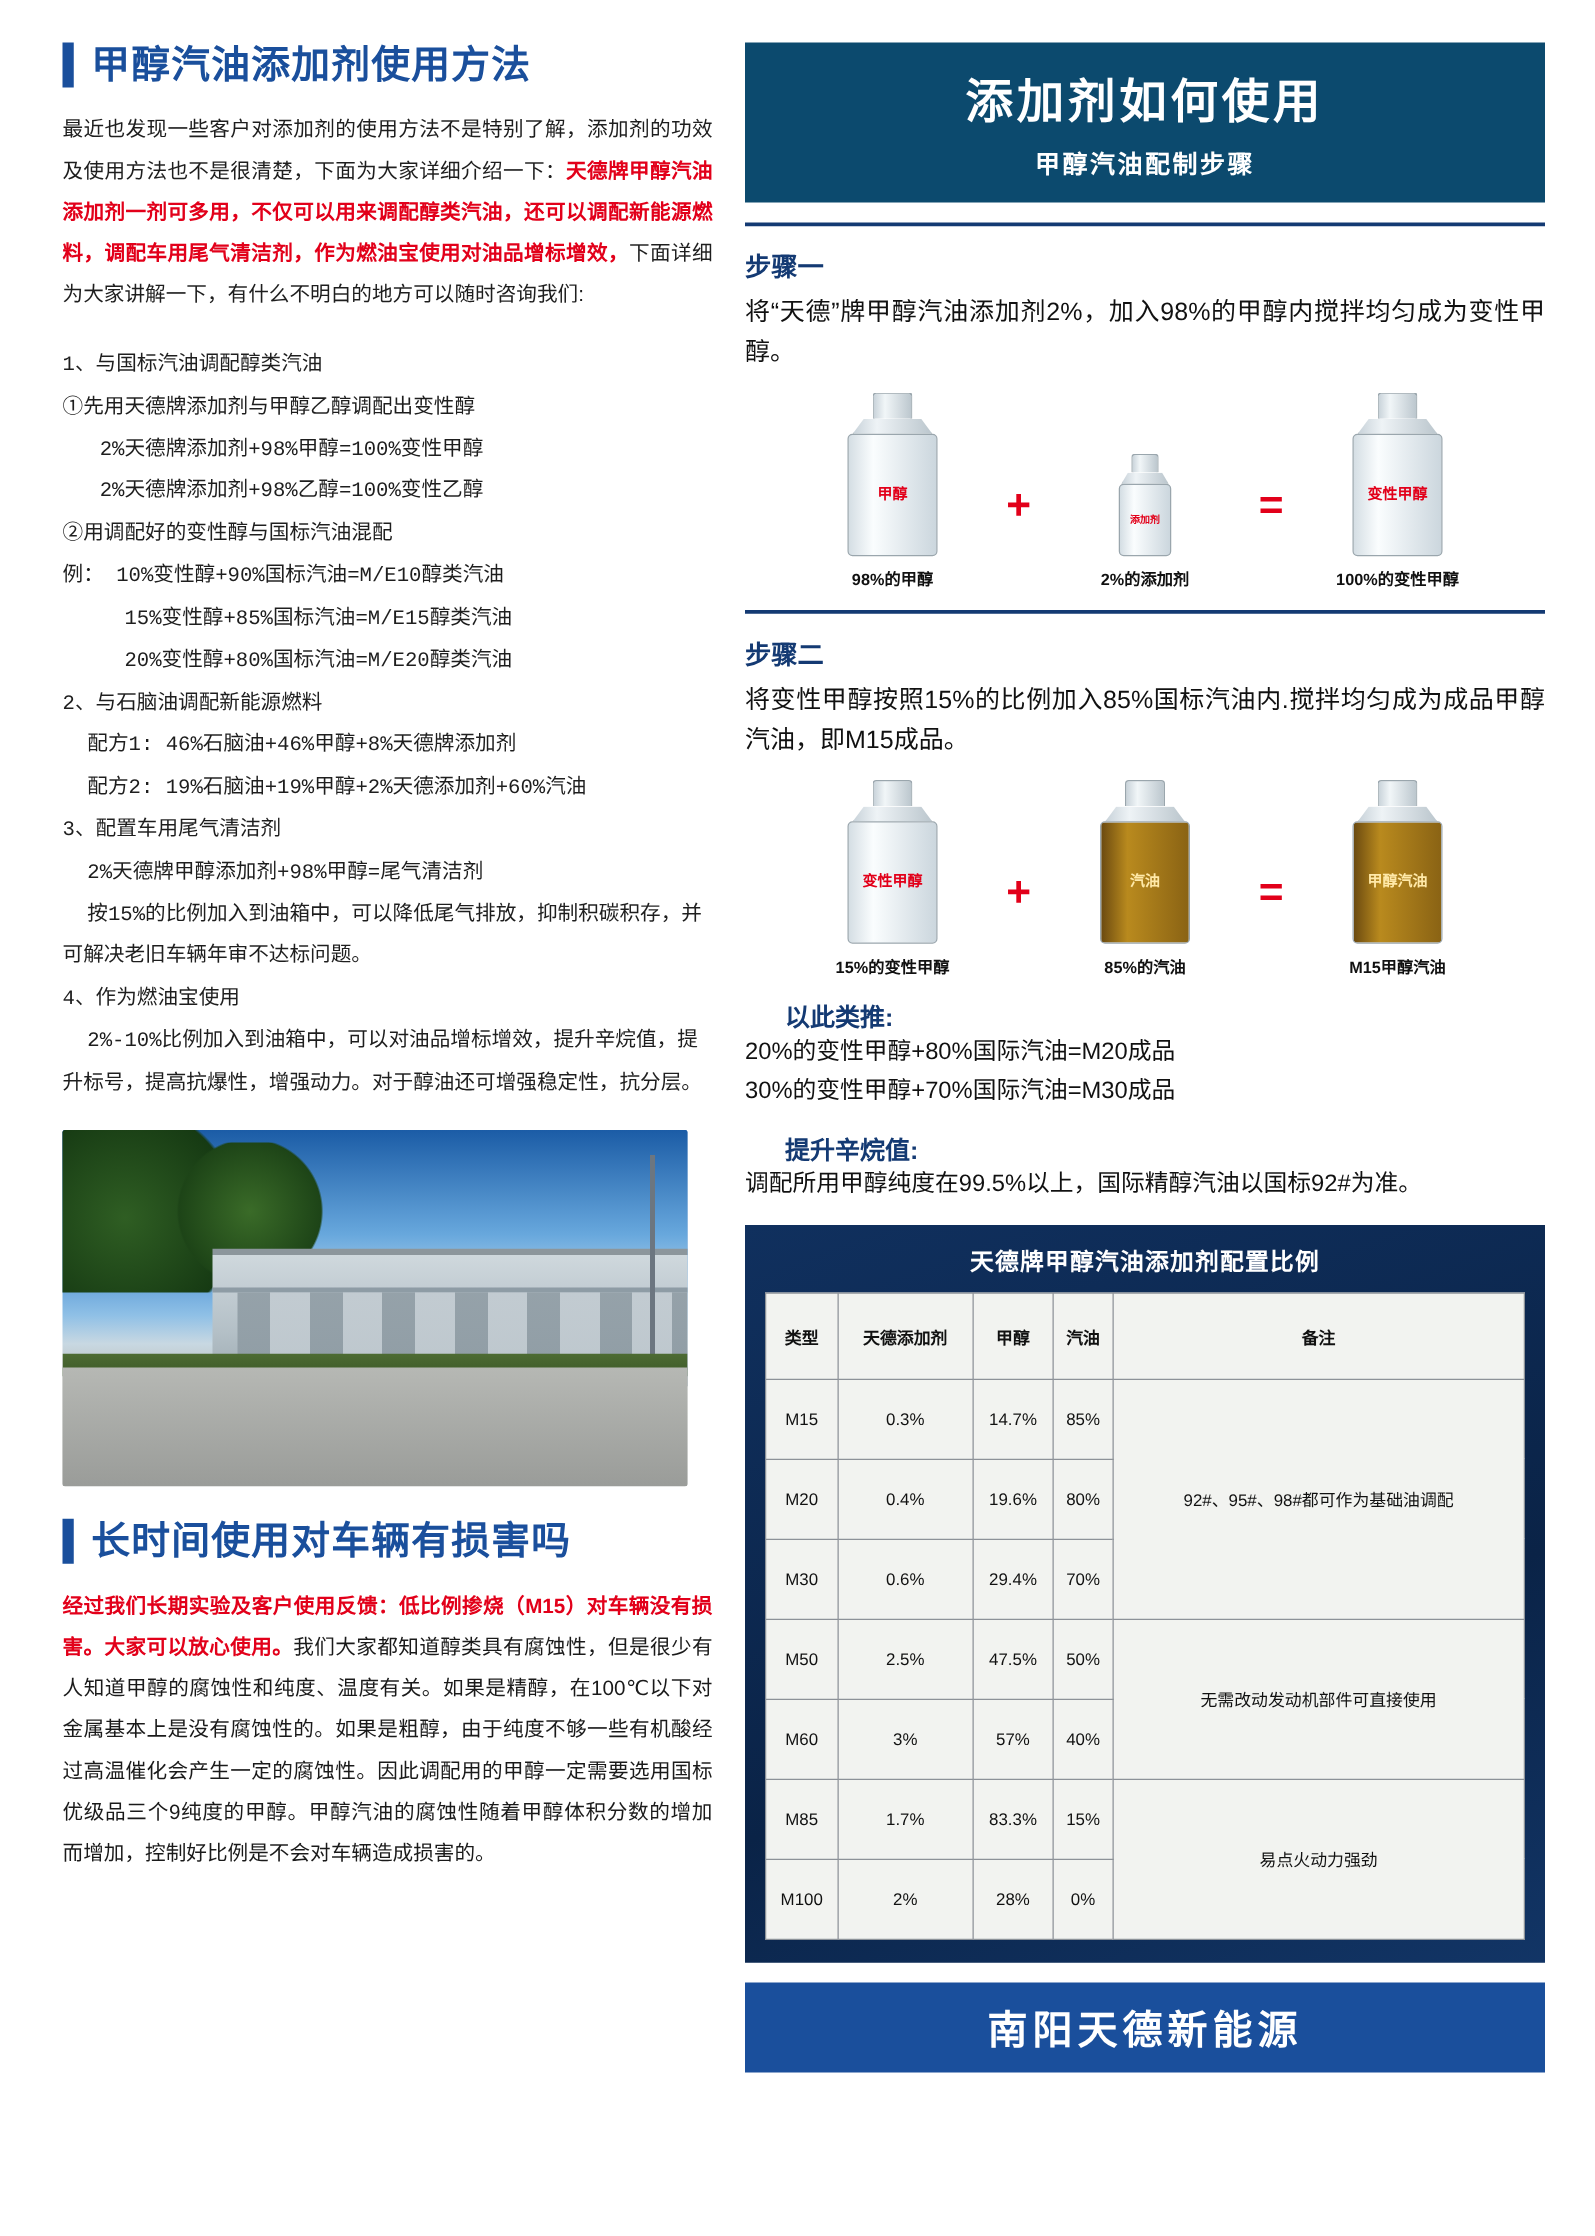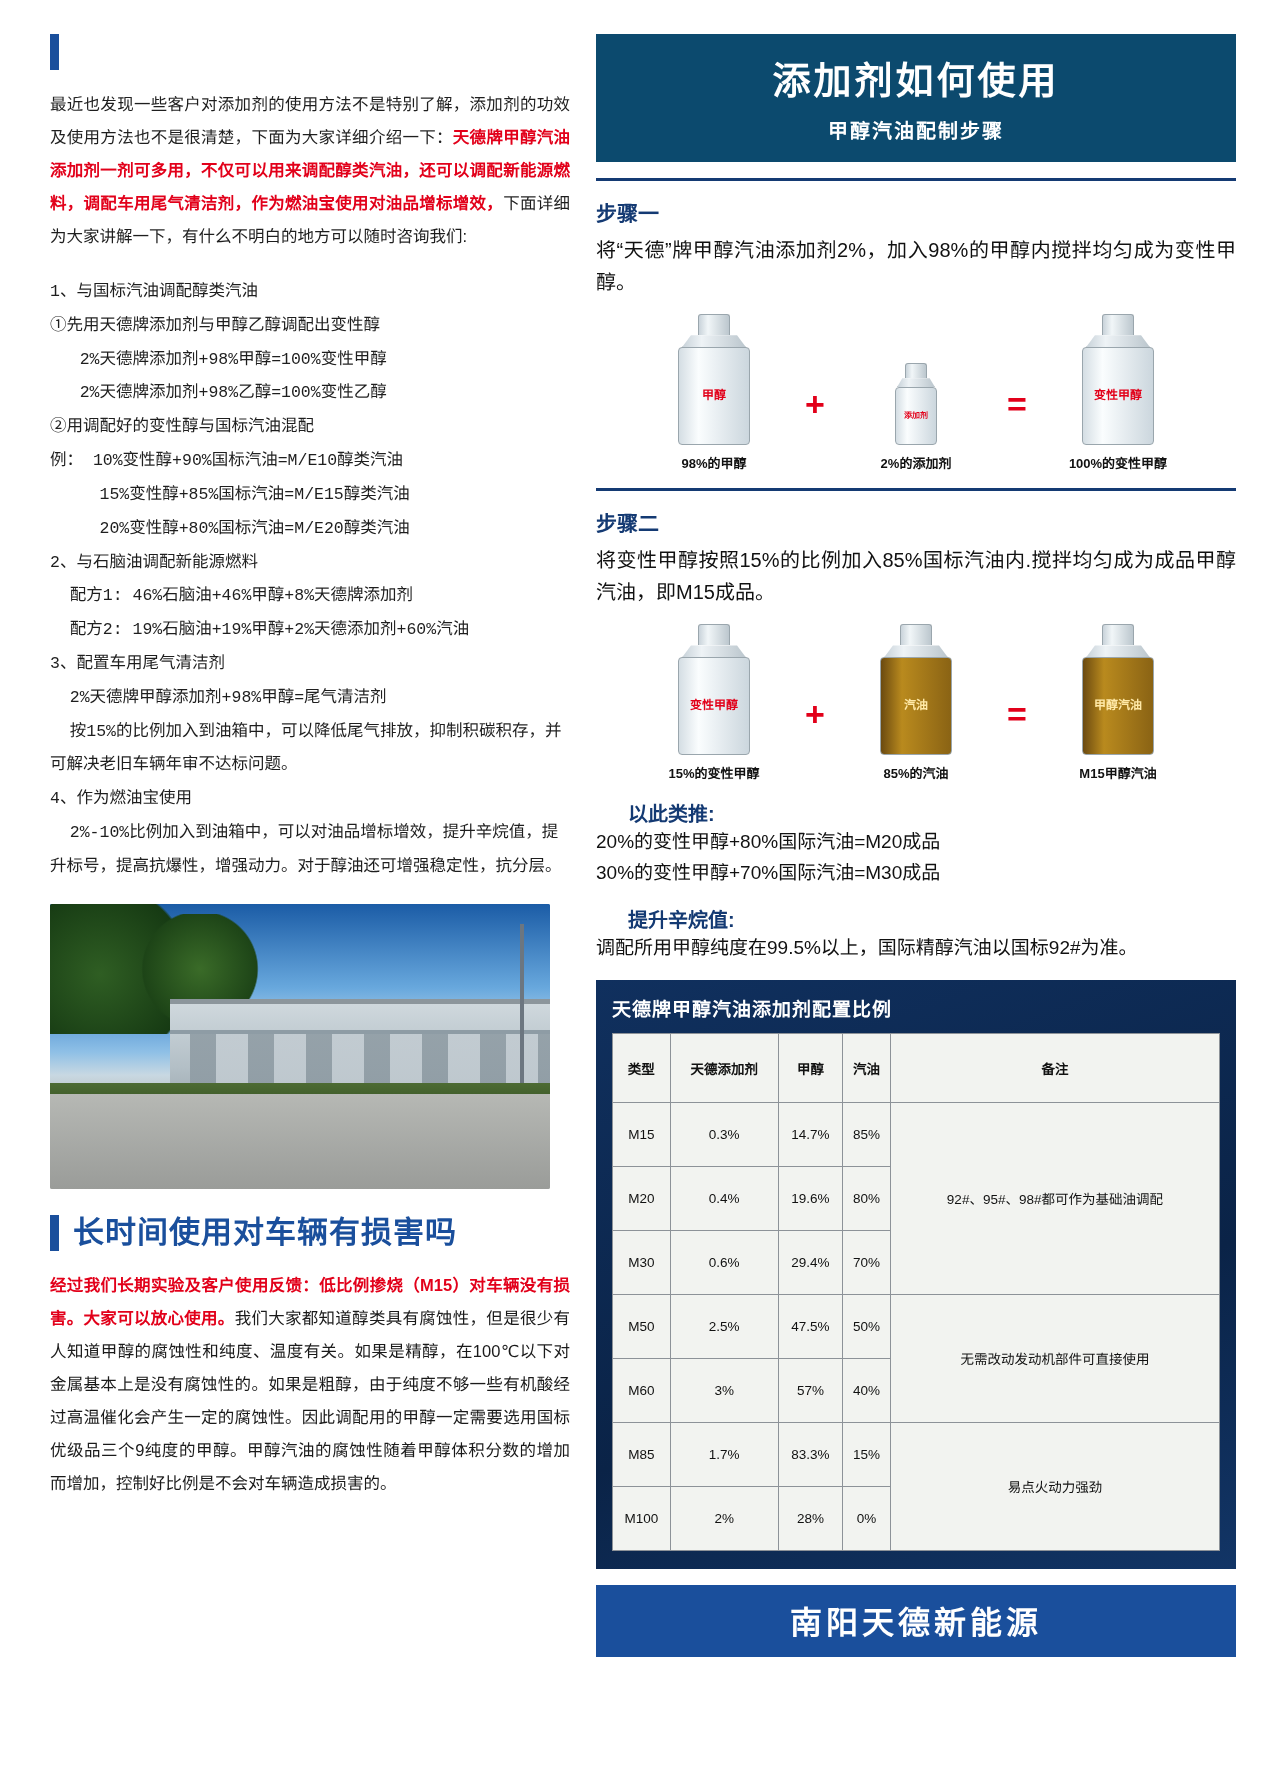--- a/index.html
+++ b/index.html
@@ -230,21 +230,21 @@
   .note-line { font-size: 19px; line-height: 1.6; color: #111; }
 
   .tablecard {
     margin-top: 16px;
     background: #0d2b55;
     background-image: linear-gradient(160deg,#10305e,#0a2347 60%,#123566);
     padding: 14px 16px 18px;
   }
   .tablecard .tc-title {
     color: #ffffff;
-    text-align: left;
+    text-align: center;
     font-size: 19px;
     font-weight: bold;
     letter-spacing: 1px;
     margin-bottom: 12px;
   }
   table.ratio {
     width: 100%;
     border-collapse: collapse;
     background: #f2f3f0;
     font-size: 13.5px;
@@ -269,20 +269,21 @@
 </style>
 </head>
 <body>
 
 <div class="page">
 
   <div class="col-left">
 
     <div class="heading-bar">
       <div class="bar"></div>
+      <div class="htext">甲醇汽油添加剂使用方法</div>
     </div>
 
     <div class="para">
       <span>最近也发现一些客户对添加剂的使用方法不是特别了解，添加剂的功效及使用方法也不是很清楚，下面为大家详细介绍一下：</span><span class="red">天德牌甲醇汽油添加剂一剂可多用，不仅可以用来调配醇类汽油，还可以调配新能源燃料，调配车用尾气清洁剂，作为燃油宝使用对油品增标增效，</span><span>下面详细为大家讲解一下，有什么不明白的地方可以随时咨询我们:</span>
     </div>
 
     <div class="list-block">
       <div>1、与国标汽油调配醇类汽油</div>
       <div>①先用天德牌添加剂与甲醇乙醇调配出变性醇</div>
       <div>   2%天德牌添加剂+98%甲醇=100%变性甲醇</div>

